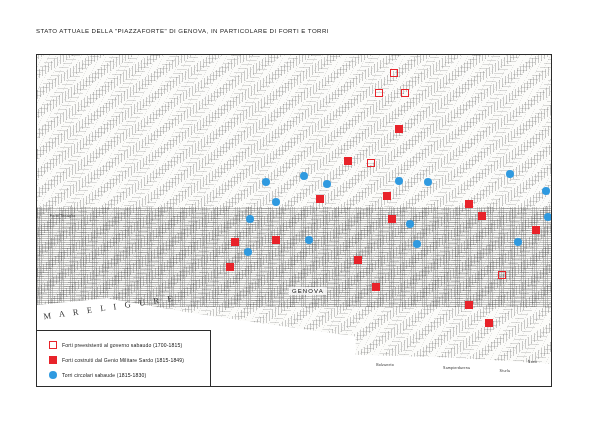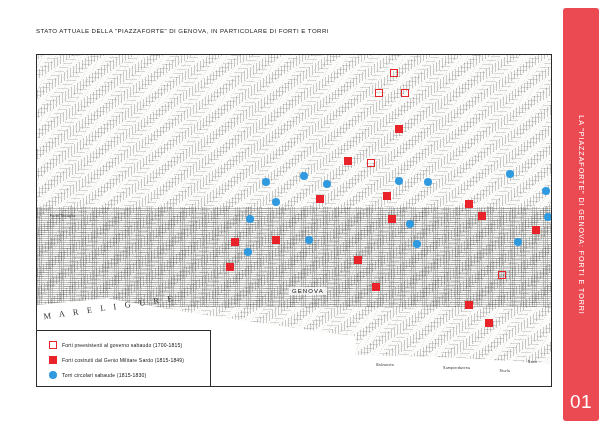--- a/index.html
+++ b/index.html
@@ -295,18 +295,14 @@
       <div class="legend-label">Forti costruiti dal Genio Militare Sardo (1815-1849)</div>
     </div>
     <div class="legend-row">
       <div class="legend-key">
           <div class="key-circ-blue"></div>
         </div>
       <div class="legend-label">Torri circolari sabaude (1815-1830)</div>
     </div>
   </div>
 
-  <div class="side-band">
-    <div class="band-title">LA "PIAZZAFORTE" DI GENOVA: FORTI E TORRI</div>
-    <div class="band-number">01</div>
-  </div>
 
 </div>
 
 </body></html>

